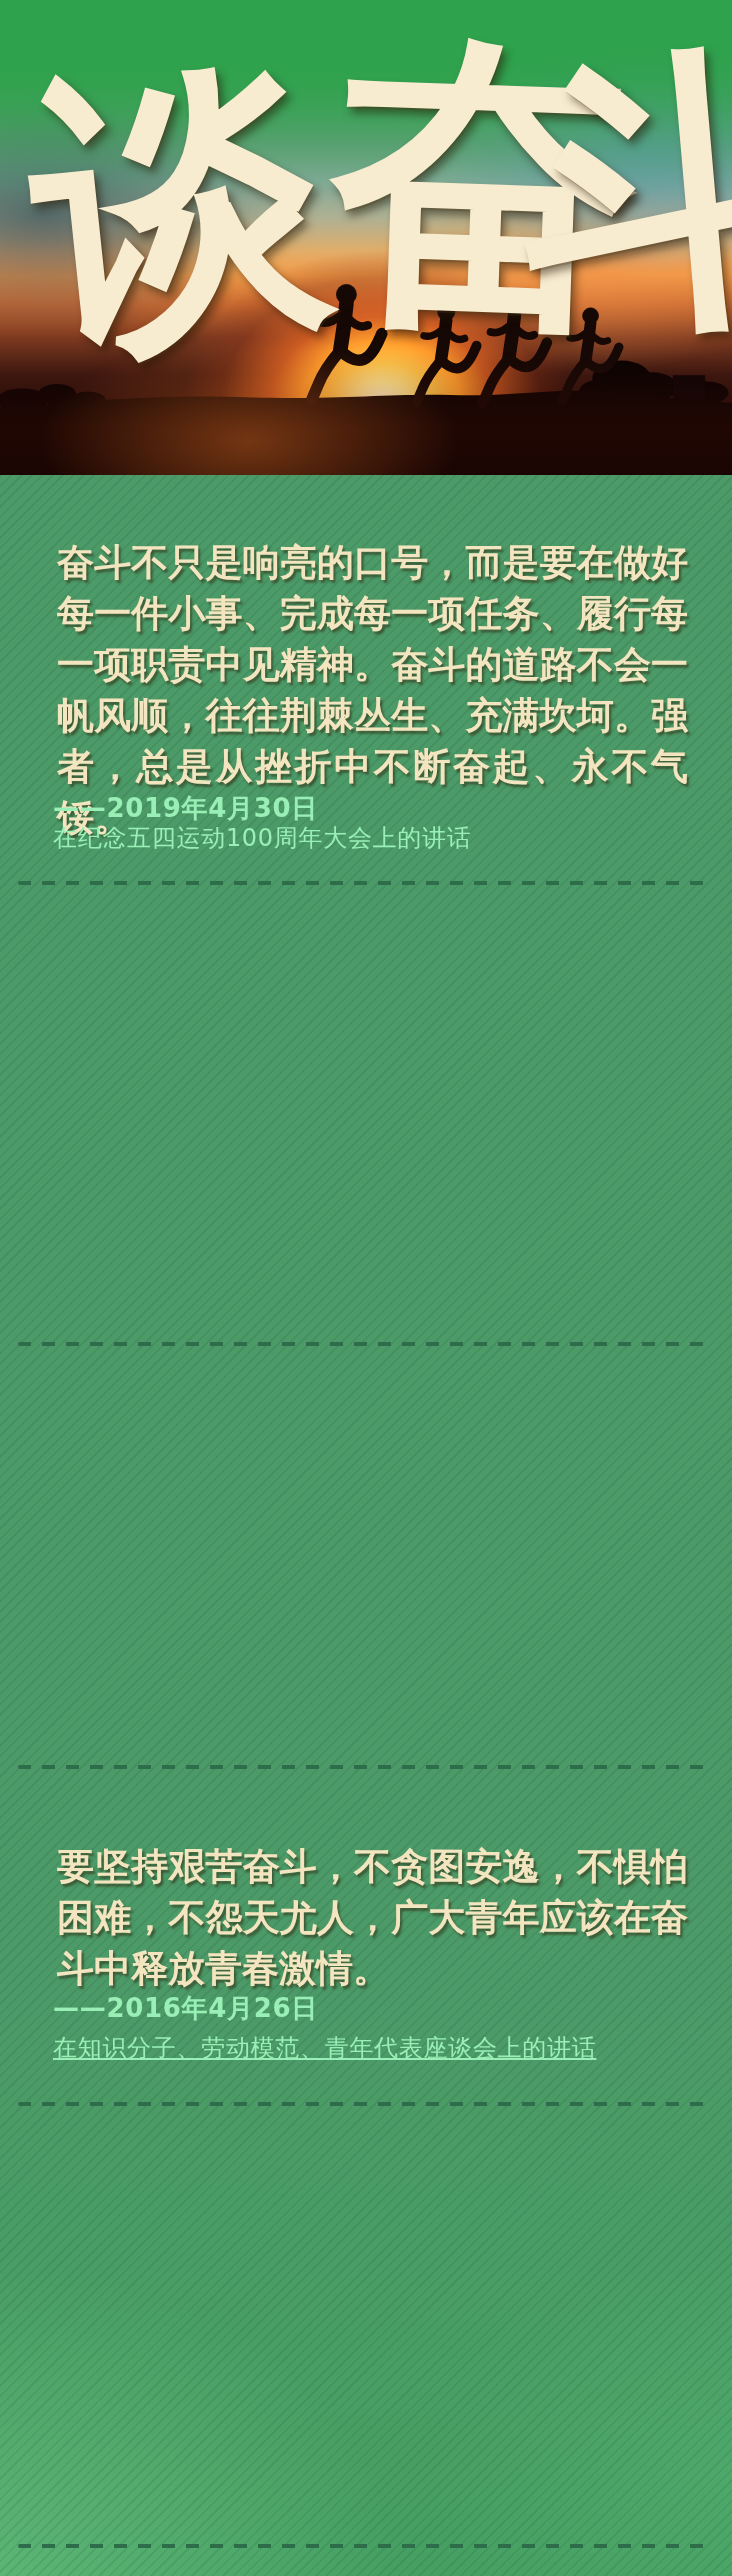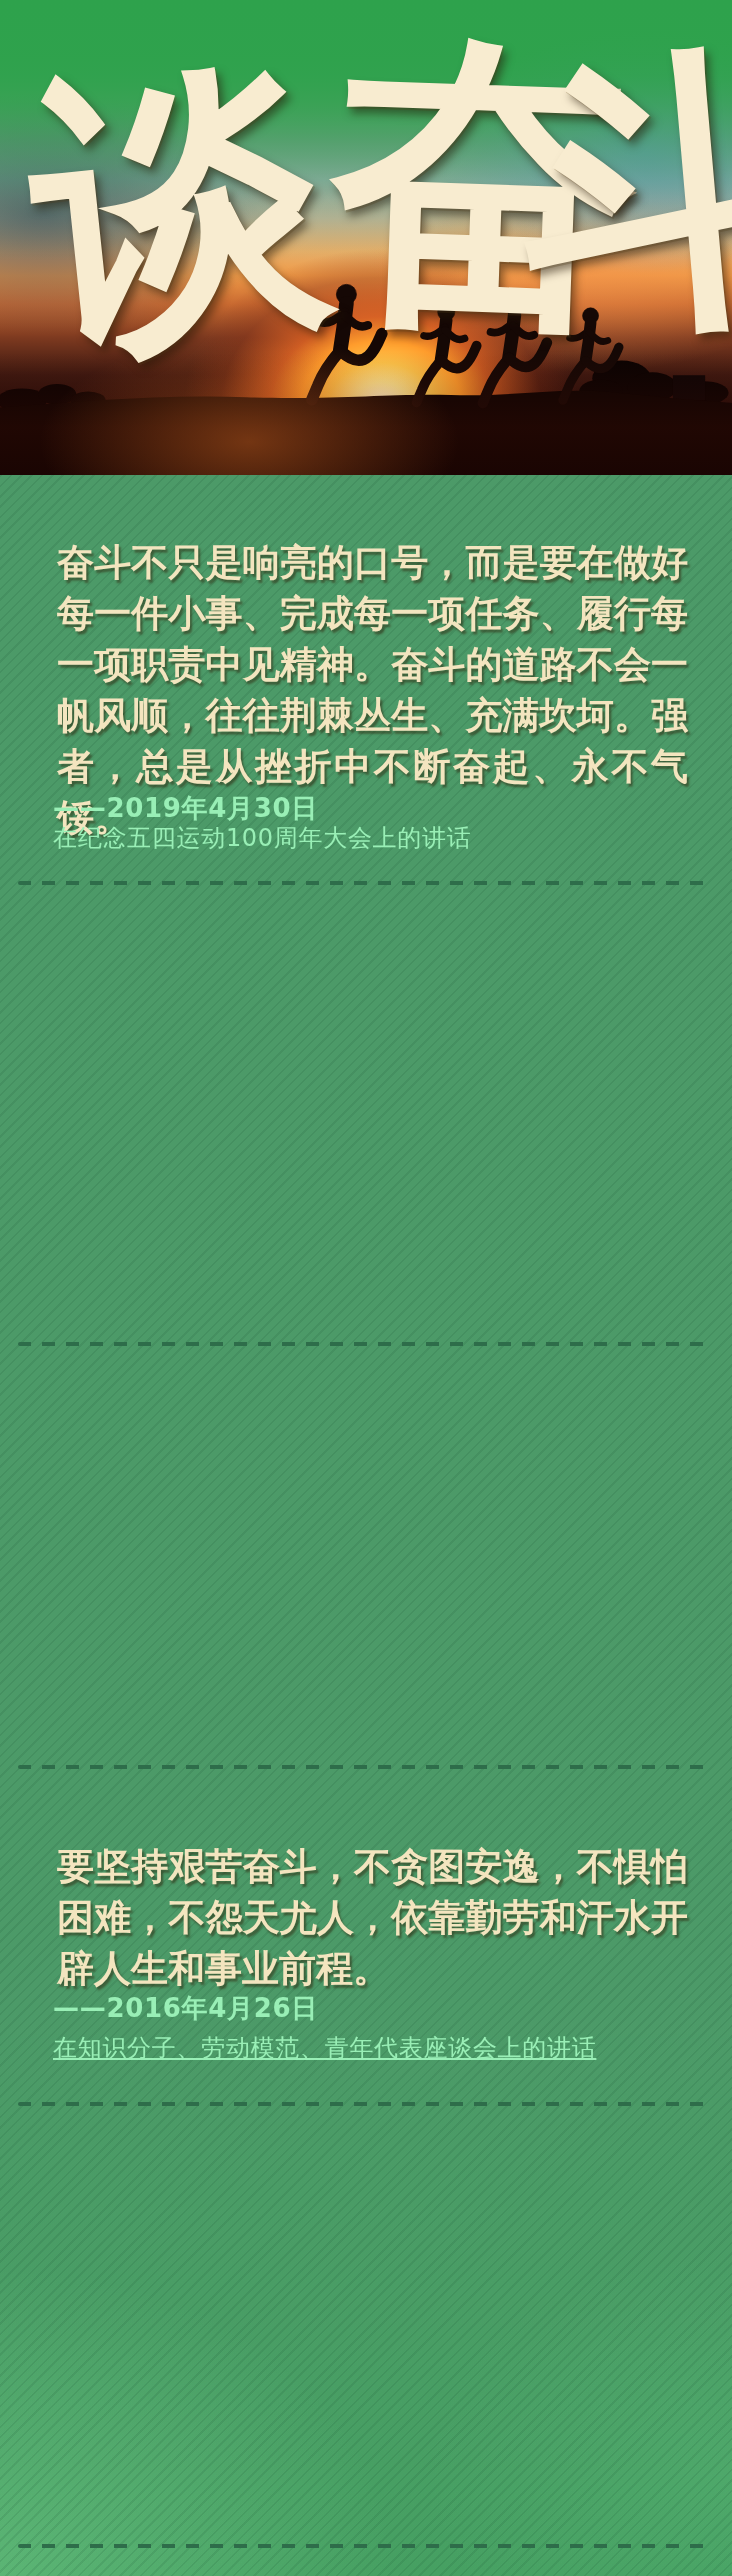--- a/index.html
+++ b/index.html
@@ -141,21 +141,21 @@
     <div class="meta-date">——2019年4月30日</div>
     <div class="meta-source">在纪念五四运动100周年大会上的讲话</div>
   </div>
   <div class="sep sep1"></div>
 
   <div class="sep sep2"></div>
 
   <div class="sep sep3"></div>
 
   <div class="sec s4">
-    <p class="quote">要坚持艰苦奋斗，不贪图安逸，不惧怕困难，不怨天尤人，依靠勤劳和汗水开辟人生和事业前程。</p>
+    <p class="quote">要坚持艰苦奋斗，不贪图安逸，不惧怕困难，不怨天尤人，广大青年应该在奋斗中释放青春激情。</p>
     <div class="meta-date">——2016年4月26日</div>
     <div class="meta-source">在知识分子、劳动模范、青年代表座谈会上的讲话</div>
   </div>
   <div class="sep sep4"></div>
 
   <div class="sep sep5"></div>
 </div>
 
 
 </body></html>

